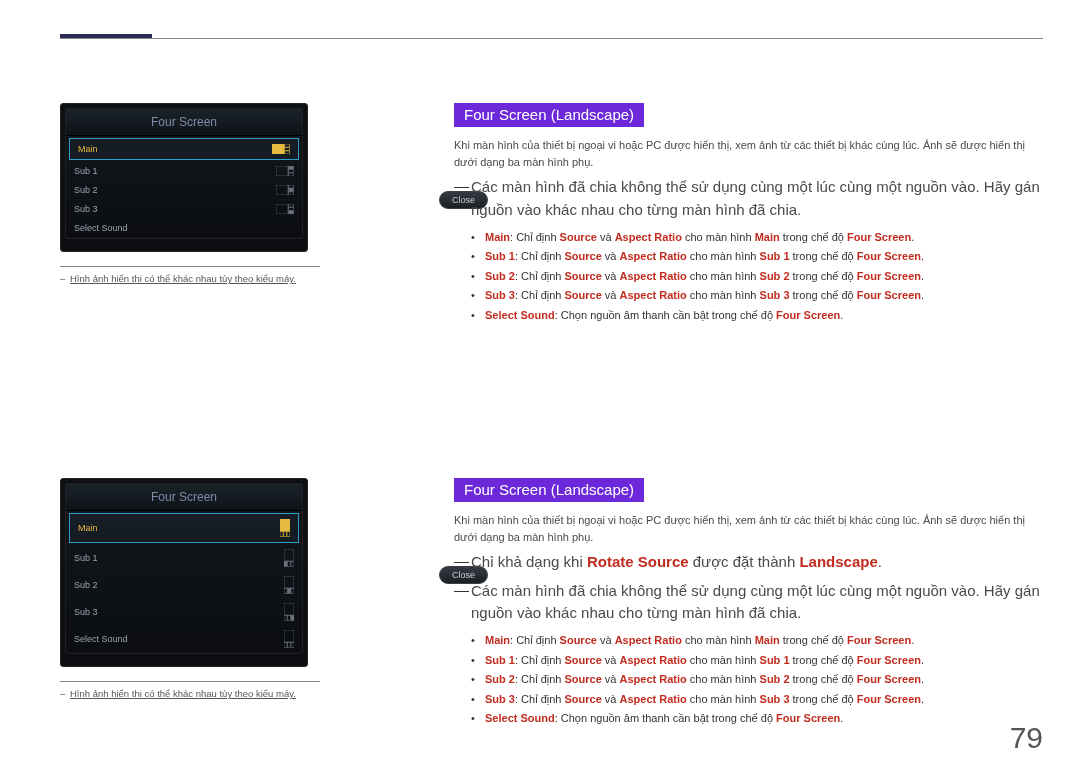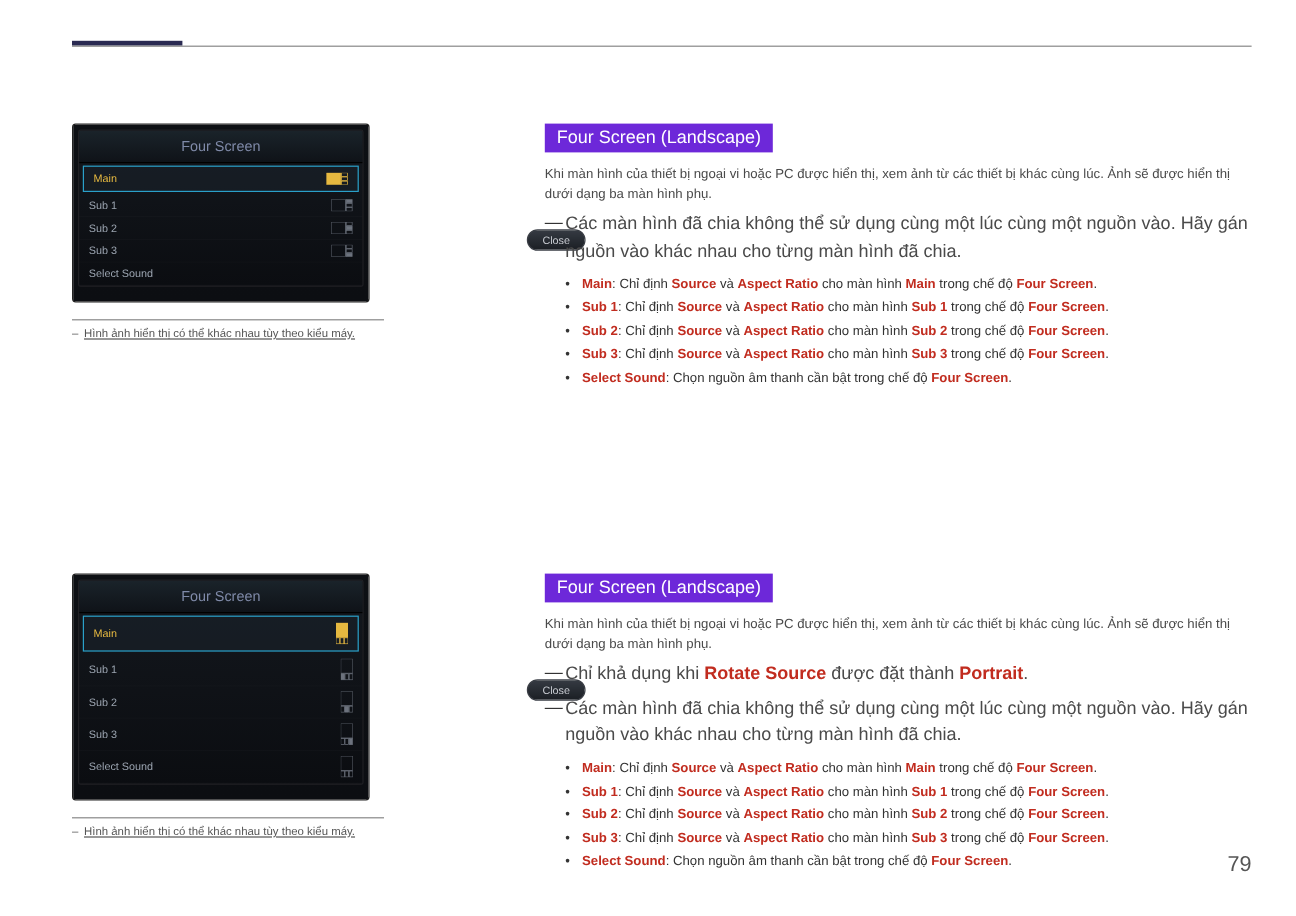--- a/index.html
+++ b/index.html
@@ -147,22 +147,22 @@
   .bullet-list li::before {
     content: "•";
     position: absolute;
     left: 0;
     color: #333;
   }
   .kw { color: #c12c1f; font-weight: bold; }
   .page-num {
     position: absolute;
     right: 37px;
-    bottom: 32px;
-    font-size: 18px;
+    bottom: 8px;
+    font-size: 30px;
     color: #555;
   }
   .sound-gap { height: 1px; }
 </style>
 </head>
 <body>
 
 <div class="accent-bar"></div>
 <div class="top-rule"></div>
 
@@ -290,21 +290,21 @@
     <li><span class="kw">Sub 1</span><span>: Chỉ định </span><span class="kw">Source</span><span> và </span><span class="kw">Aspect Ratio</span><span> cho màn hình </span><span class="kw">Sub 1</span><span> trong chế độ </span><span class="kw">Four Screen</span><span>.</span></li>
     <li><span class="kw">Sub 2</span><span>: Chỉ định </span><span class="kw">Source</span><span> và </span><span class="kw">Aspect Ratio</span><span> cho màn hình </span><span class="kw">Sub 2</span><span> trong chế độ </span><span class="kw">Four Screen</span><span>.</span></li>
     <li><span class="kw">Sub 3</span><span>: Chỉ định </span><span class="kw">Source</span><span> và </span><span class="kw">Aspect Ratio</span><span> cho màn hình </span><span class="kw">Sub 3</span><span> trong chế độ </span><span class="kw">Four Screen</span><span>.</span></li>
     <li><span class="kw">Select Sound</span><span>: Chọn nguồn âm thanh cần bật trong chế độ </span><span class="kw">Four Screen</span><span>.</span></li>
   </ul>
 </div>
 
 <div class="right-col" style="top:478px;">
   <div class="section-heading">Four Screen (Landscape)</div>
   <p class="body-text">Khi màn hình của thiết bị ngoại vi hoặc PC được hiển thị, xem ảnh từ các thiết bị khác cùng lúc. Ảnh sẽ được hiển thị dưới dạng ba màn hình phụ.</p>
-  <div class="dash-item"><span>Chỉ khả dụng khi </span><span class="kw">Rotate Source</span><span> được đặt thành </span><span class="kw">Portrait</span><span>.</span></div>
+  <div class="dash-item"><span>Chỉ khả dạng khi </span><span class="kw">Rotate Source</span><span> được đặt thành </span><span class="kw">Landscape</span><span>.</span></div>
   <div class="dash-item">Các màn hình đã chia không thể sử dụng cùng một lúc cùng một nguồn vào. Hãy gán nguồn vào khác nhau cho từng màn hình đã chia.</div>
   <ul class="bullet-list">
     <li><span class="kw">Main</span><span>: Chỉ định </span><span class="kw">Source</span><span> và </span><span class="kw">Aspect Ratio</span><span> cho màn hình </span><span class="kw">Main</span><span> trong chế độ </span><span class="kw">Four Screen</span><span>.</span></li>
     <li><span class="kw">Sub 1</span><span>: Chỉ định </span><span class="kw">Source</span><span> và </span><span class="kw">Aspect Ratio</span><span> cho màn hình </span><span class="kw">Sub 1</span><span> trong chế độ </span><span class="kw">Four Screen</span><span>.</span></li>
     <li><span class="kw">Sub 2</span><span>: Chỉ định </span><span class="kw">Source</span><span> và </span><span class="kw">Aspect Ratio</span><span> cho màn hình </span><span class="kw">Sub 2</span><span> trong chế độ </span><span class="kw">Four Screen</span><span>.</span></li>
     <li><span class="kw">Sub 3</span><span>: Chỉ định </span><span class="kw">Source</span><span> và </span><span class="kw">Aspect Ratio</span><span> cho màn hình </span><span class="kw">Sub 3</span><span> trong chế độ </span><span class="kw">Four Screen</span><span>.</span></li>
     <li><span class="kw">Select Sound</span><span>: Chọn nguồn âm thanh cần bật trong chế độ </span><span class="kw">Four Screen</span><span>.</span></li>
   </ul>
 </div>
 

